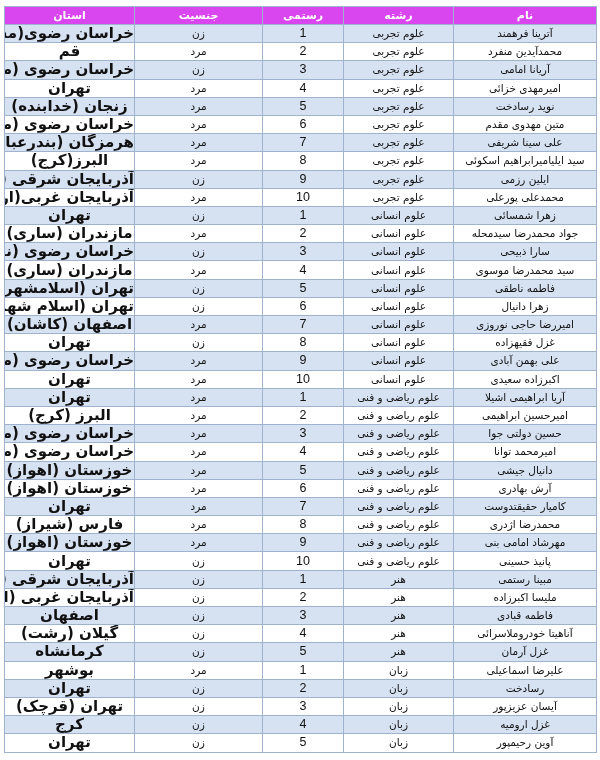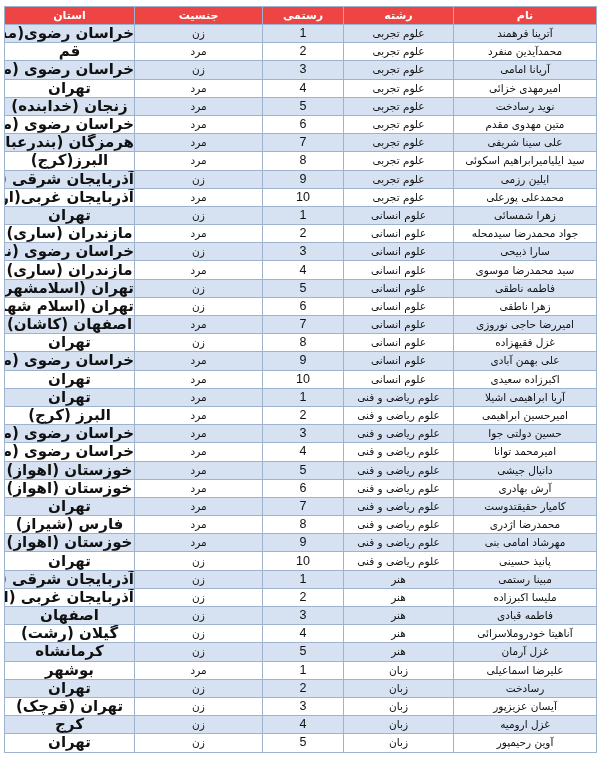--- a/index.html
+++ b/index.html
@@ -2,21 +2,21 @@
 <html><head>
 <meta charset="utf-8">
 <style>
   html, body { margin: 0; padding: 0; background: #ffffff; }
   body { width: 600px; height: 760px; position: relative; overflow: hidden;
          font-family: "DejaVu Sans", sans-serif; }
   .wrap { position: absolute; left: 4px; top: 6px; width: 592px; }
   table { border-collapse: collapse; width: 592px; table-layout: fixed; direction: rtl; }
   th, td { border: 1px solid #9fb3cf; text-align: center; padding: 0; overflow: hidden;
            white-space: nowrap; }
-  th { background: #ef4444; color: #ffffff; font-size: 11px; font-weight: bold; height: 17px; }
+  th { background: #d946ef; color: #ffffff; font-size: 11px; font-weight: bold; height: 17px; }
   td { height: 17.2px; font-size: 10.5px; color: #111; line-height: 17px; }
   tr.odd td { background: #d6e1f2; }
   tr.even td { background: #ffffff; }
   td.prov { font-weight: bold; font-size: 15px; margin-top: 25px; }
   td.rank { font-family: "Liberation Sans", sans-serif; font-size: 12.5px; }
   col.c-name { width: 143px; }
   col.c-field { width: 110px; }
   col.c-rank { width: 81px; }
   col.c-gender { width: 128px; }
   col.c-prov { width: 130px; }
@@ -142,21 +142,21 @@
           <td class="prov">مازندران (ساری)</td>
         </tr>
         <tr class="odd">
           <td>فاطمه ناطقی</td>
           <td>علوم انسانی</td>
           <td class="rank">5</td>
           <td>زن</td>
           <td class="prov">تهران (اسلامشهر)</td>
         </tr>
         <tr class="even">
-          <td>زهرا ناطقی</td>
+          <td>زهرا دانیال</td>
           <td>علوم انسانی</td>
           <td class="rank">6</td>
           <td>زن</td>
           <td class="prov">تهران (اسلام شهر)</td>
         </tr>
         <tr class="odd">
           <td>امیررضا حاجی نوروزی</td>
           <td>علوم انسانی</td>
           <td class="rank">7</td>
           <td>مرد</td>

